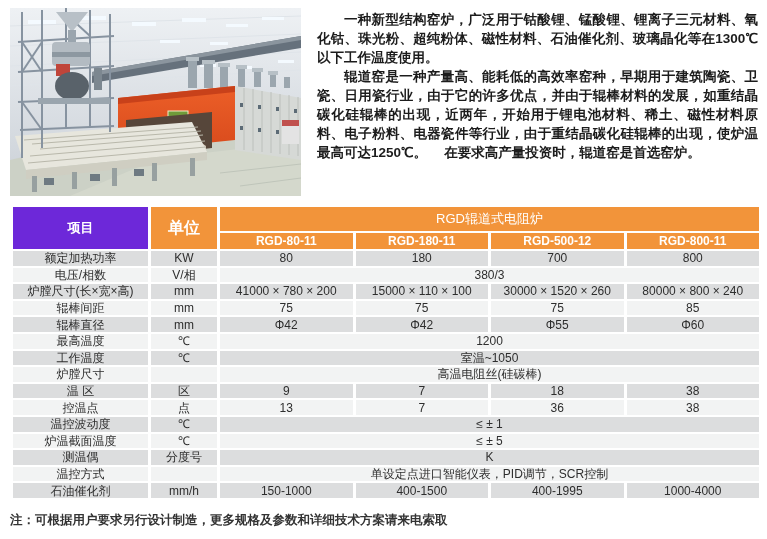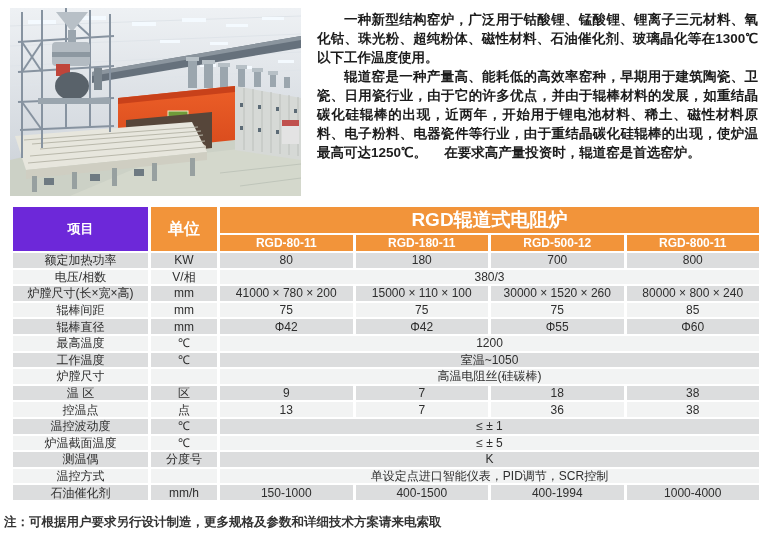--- a/index.html
+++ b/index.html
@@ -20,27 +20,27 @@
   
   .spec-table {
     margin:9px 0 0 10px; width:752px; table-layout:fixed;
     border-collapse:separate; border-spacing:3px 2px;
   }
   .spec-table th, .spec-table td {
     text-align:center; vertical-align:middle; overflow:hidden; white-space:nowrap;
   }
   th.item-h { background:#6d28d9; color:#ffffff; font-size:13px; font-weight:bold; }
   th.unit-h { background:#f2943a; color:#ffffff; font-size:16px; font-weight:bold; }
-  th.group-h { background:#f2943a; color:#ffffff; font-size:19px; font-weight:bold; height:24px; }
+  th.group-h { background:#f2943a; color:#ffffff; font-size:13px; font-weight:normal; height:24px; }
   th.model-h { background:#f2943a; color:#ffffff; font-size:12px; font-weight:bold; height:16px; }
   .spec-table tbody td { height:14.6px; font-size:12px; color:#2e2e2e; line-height:1; }
   tr.row-grey td { background:#dcddde; }
   tr.row-light td { background:#f2f3f3; }
   
-  .note { margin:12px 0 0 4px; font-size:12.5px; color:#333333; font-weight:600; }
+  .note { margin:12px 0 0 10px; font-size:12.5px; color:#333333; font-weight:600; }
 </style>
 </head>
 <body>
 
 <div class="page">
 
   <div class="top">
 
     <div class="photo-wrap">
       <svg viewBox="0 0 291 188">
@@ -303,21 +303,21 @@
         <tr class="row-light">
           <td>温控方式</td>
           <td></td>
           <td colspan="4">单设定点进口智能仪表，PID调节，SCR控制</td>
         </tr>
         <tr class="row-grey">
           <td>石油催化剂</td>
           <td>mm/h</td>
           <td>150-1000</td>
           <td>400-1500</td>
-          <td>400-1994</td>
+          <td>400-1995</td>
           <td>1000-4000</td>
         </tr>
       </tbody>
   </table>
 
   <div class="note">注：可根据用户要求另行设计制造，更多规格及参数和详细技术方案请来电索取</div>
 
 </div>
 
 </body></html>

